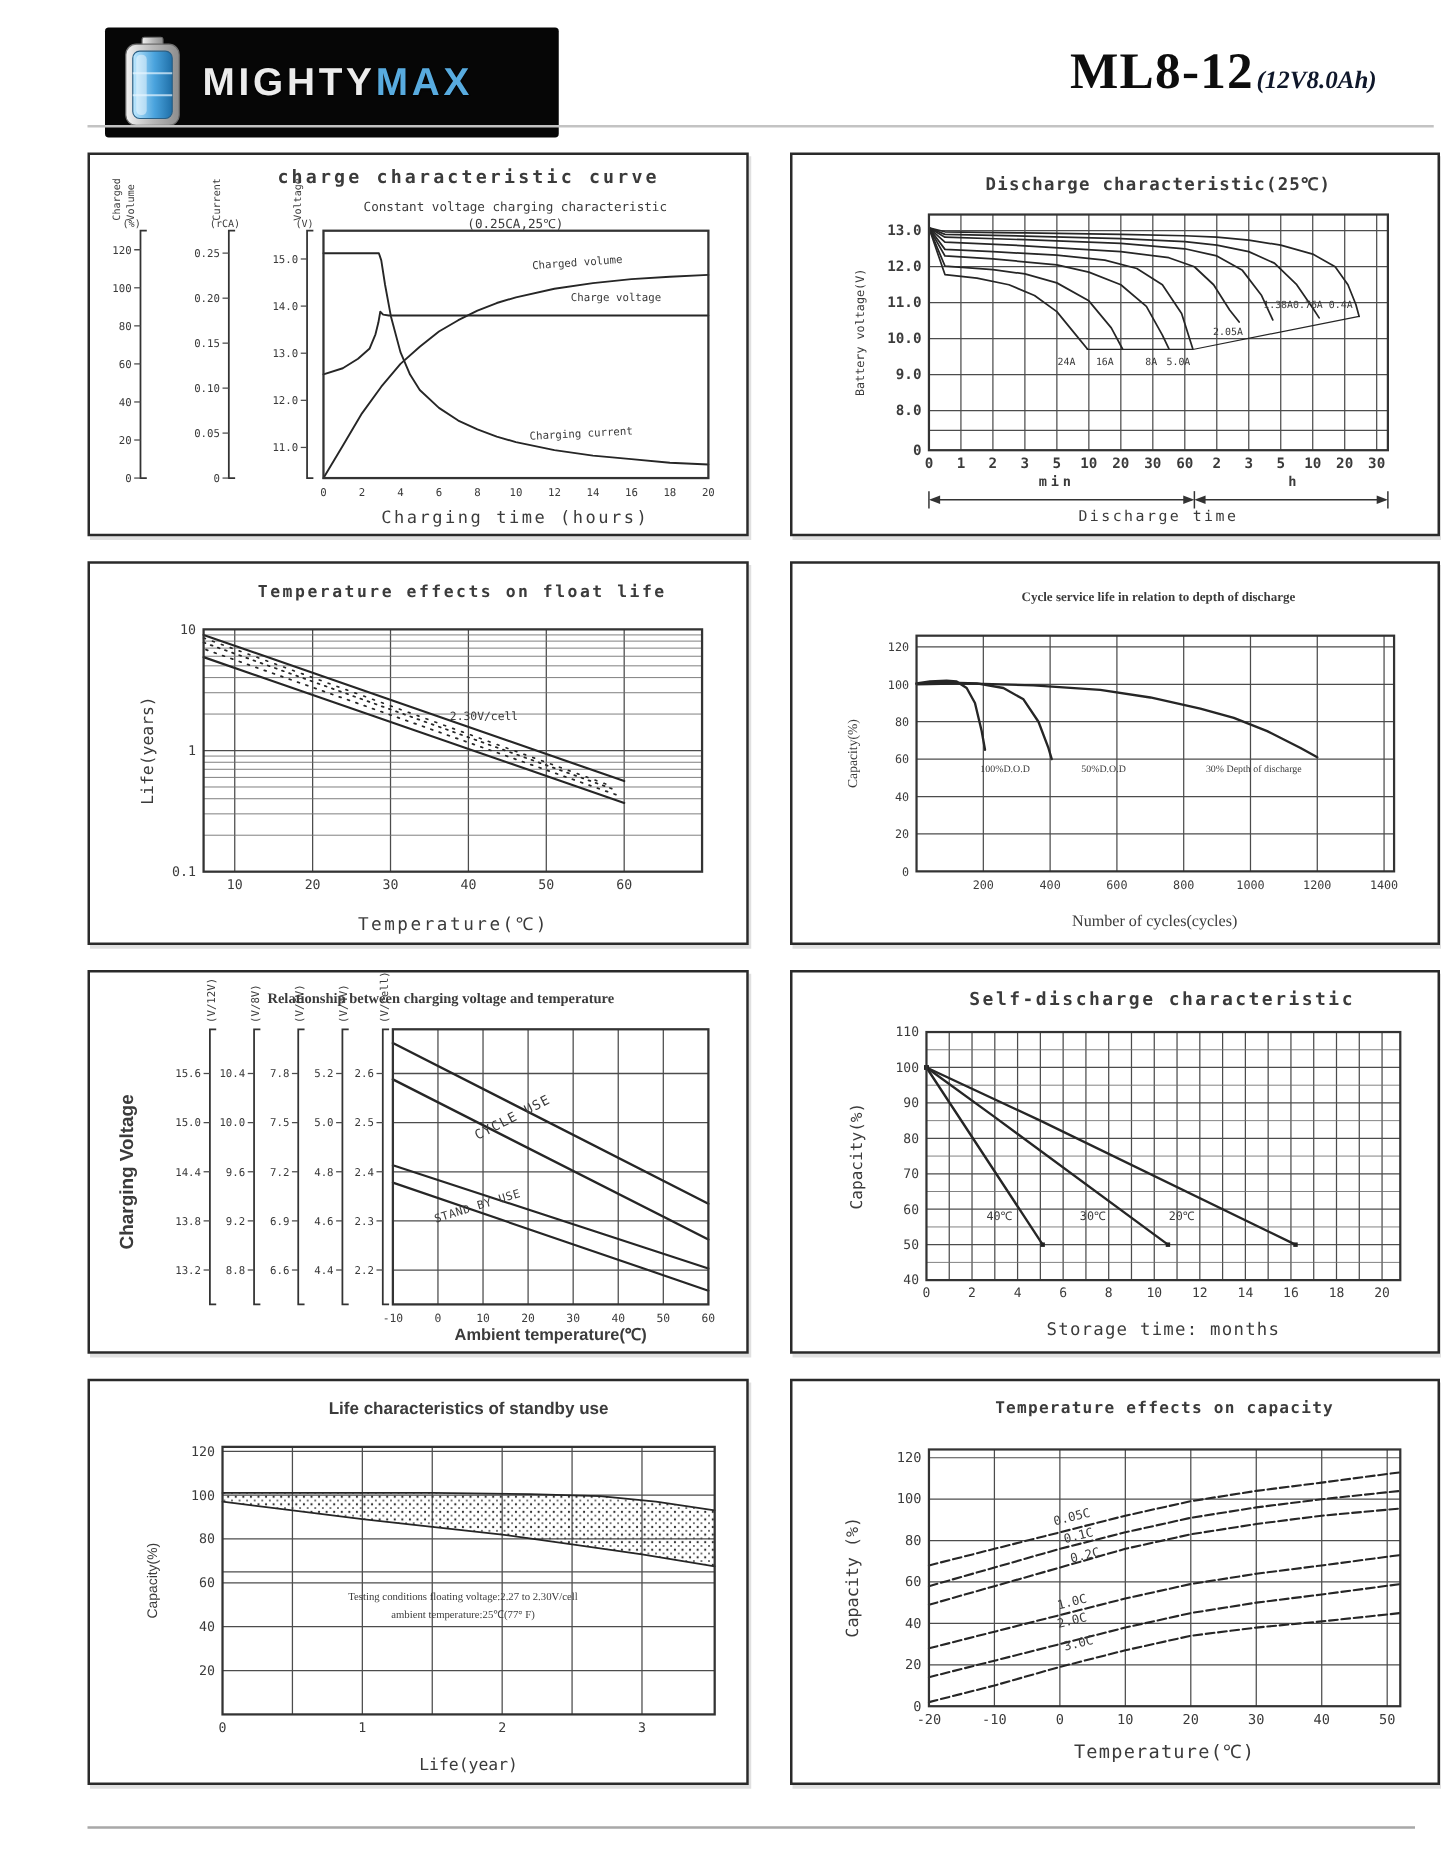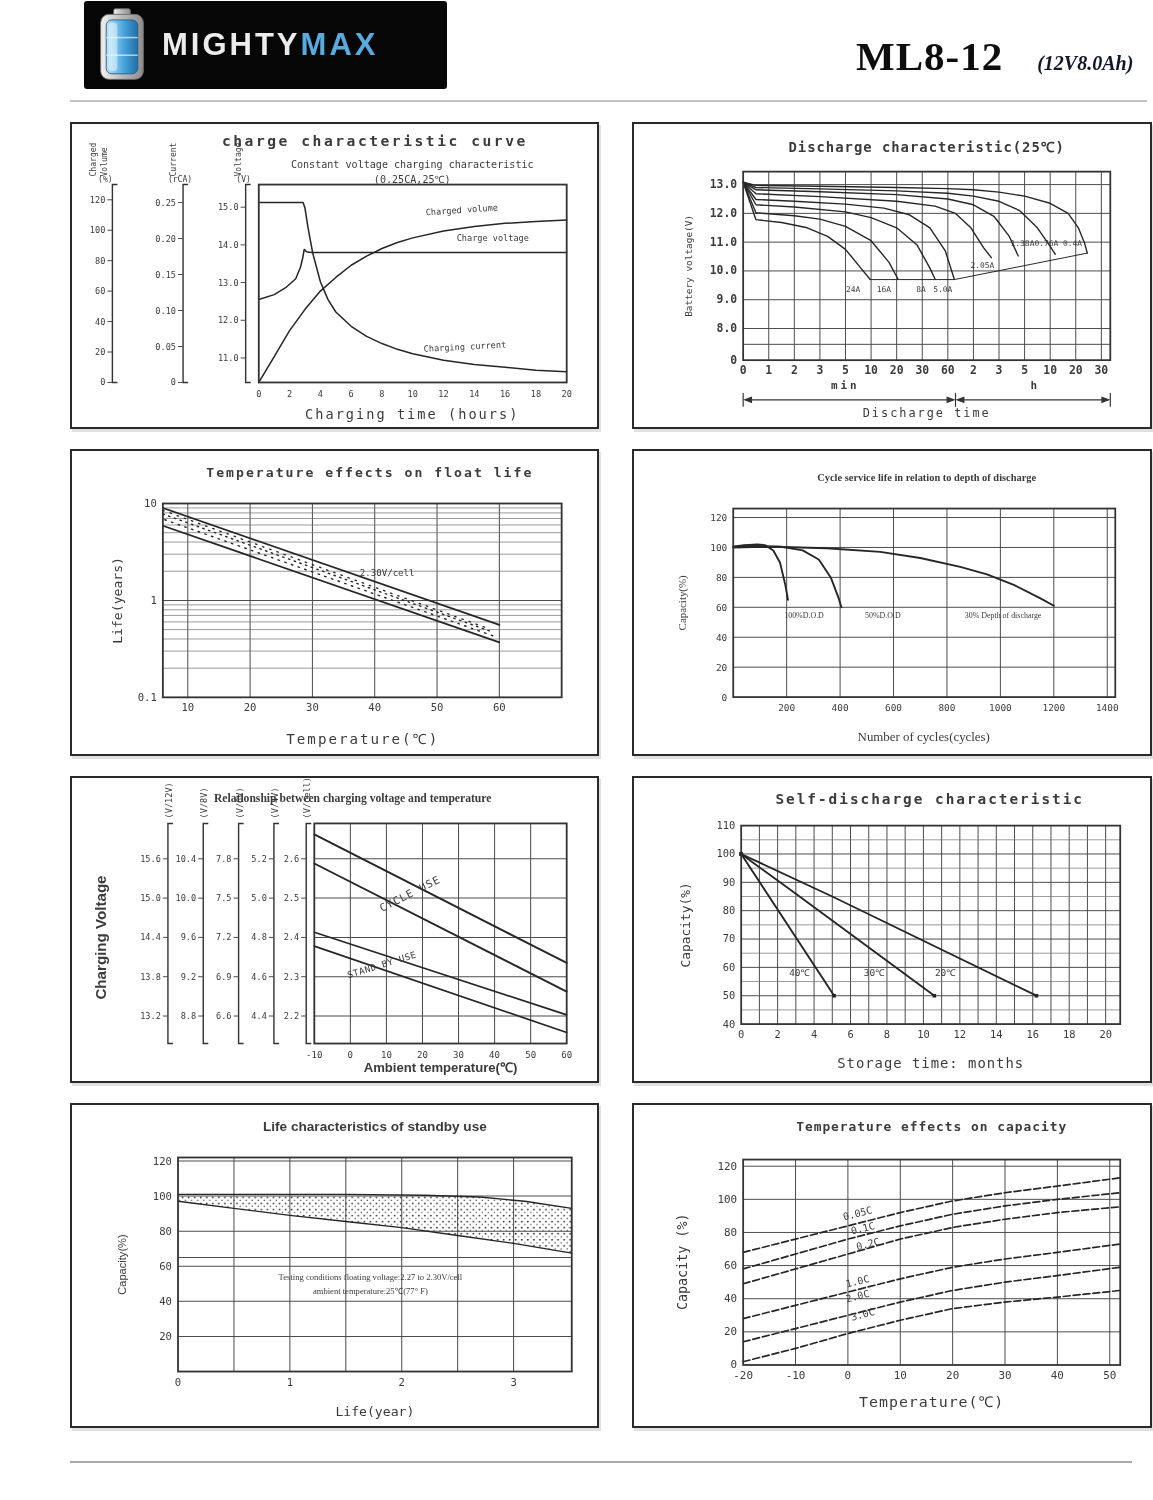--- a/index.html
+++ b/index.html
@@ -1,25 +1,25 @@
 <!DOCTYPE html>
 <html><head>
 <meta charset="utf-8">
 <style>
   html,body{margin:0;padding:0;background:#fff;}
   .page{position:relative;width:1153px;height:1500px;background:#fff;overflow:hidden;font-family:"Liberation Sans",sans-serif;color:#222;}
   
-  .logo{position:absolute;left:84px;top:1px;width:363px;height:88px;background:#060606;border-radius:3px;display:flex;align-items:center;box-sizing:border-box;padding-left:12px;}
+  .logo{position:absolute;left:84px;top:22px;width:363px;height:88px;background:#060606;border-radius:3px;display:flex;align-items:center;box-sizing:border-box;padding-left:12px;}
   .logo svg{flex:0 0 auto;}
   .brand-text{margin-left:14px;line-height:1.02;}
   .brand-line1{font-weight:bold;font-size:31px;letter-spacing:3px;white-space:nowrap;}
   .brand-mighty{color:#ececec;text-shadow:0 1px 1px #000;}
   .brand-max{color:#58abdf;text-shadow:0 1px 1px #000;}
   .brand-line2{font-weight:bold;font-size:36px;letter-spacing:5px;color:#c6c6c6;text-shadow:0 1px 0 #7e7e7e,0 -1px 0 #2a2a2a;white-space:nowrap;}
-  .model{position:absolute;left:856px;top:32px;display:flex;align-items:baseline;font-family:"Liberation Serif",serif;gap:32px;}
+  .model{position:absolute;left:856px;top:32px;display:flex;align-items:baseline;font-family:"Liberation Serif",serif;}
   .model-name{font-weight:bold;font-size:41px;letter-spacing:1px;color:#0d0d0d;}
   .model-spec{font-style:italic;font-size:20px;color:#0f172a;margin-left:2px;font-weight:bold;}
   .rule{position:absolute;height:2px;background:#c3c3c3;}
   .rule-top{top:100px;left:70px;width:1077px;}
   .rule-bottom{top:1461px;left:70px;width:1062px;background:#a8a8a8;}
   
   .grid{position:absolute;top:122px;left:70px;width:1082px;display:grid;grid-template-columns:529px 520px;column-gap:33px;row-gap:20px;}
   figure.chart{margin:0;border:2px solid #2a2a2a;background:#fff;box-shadow:2px 3px 0 rgba(0,0,0,0.12);}
   figure.chart svg{display:block;width:100%;height:auto;}
   

